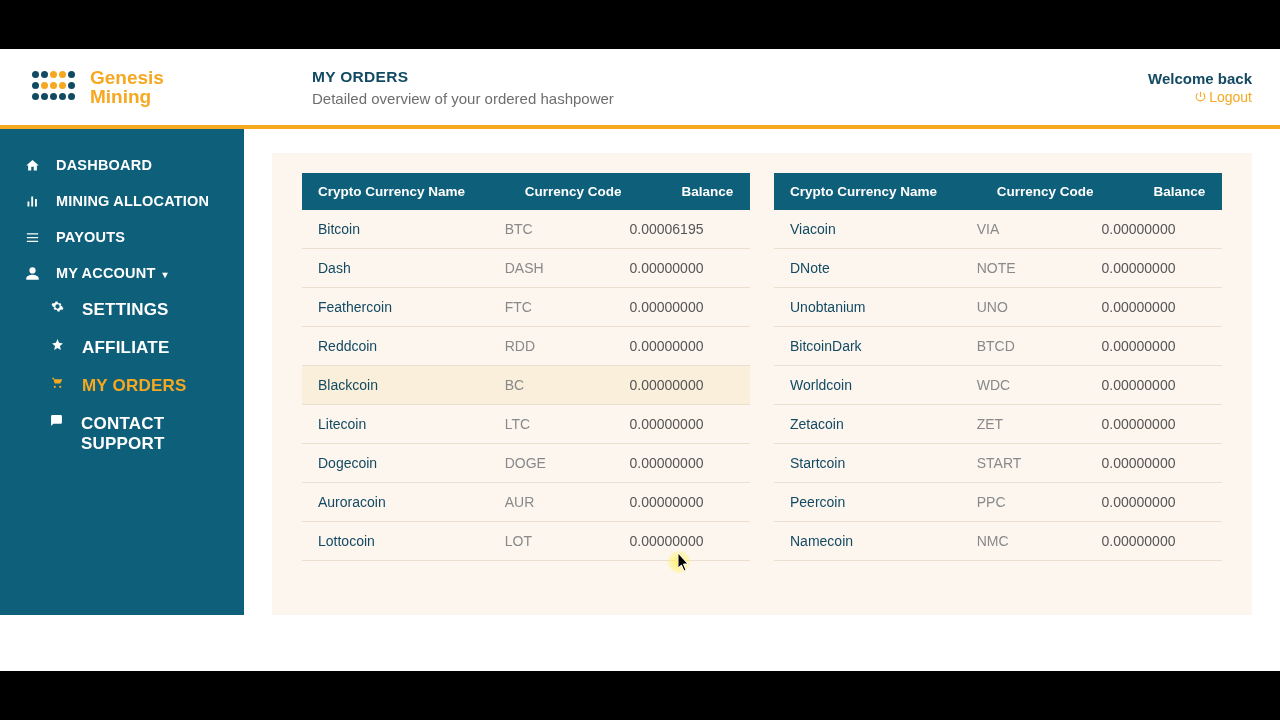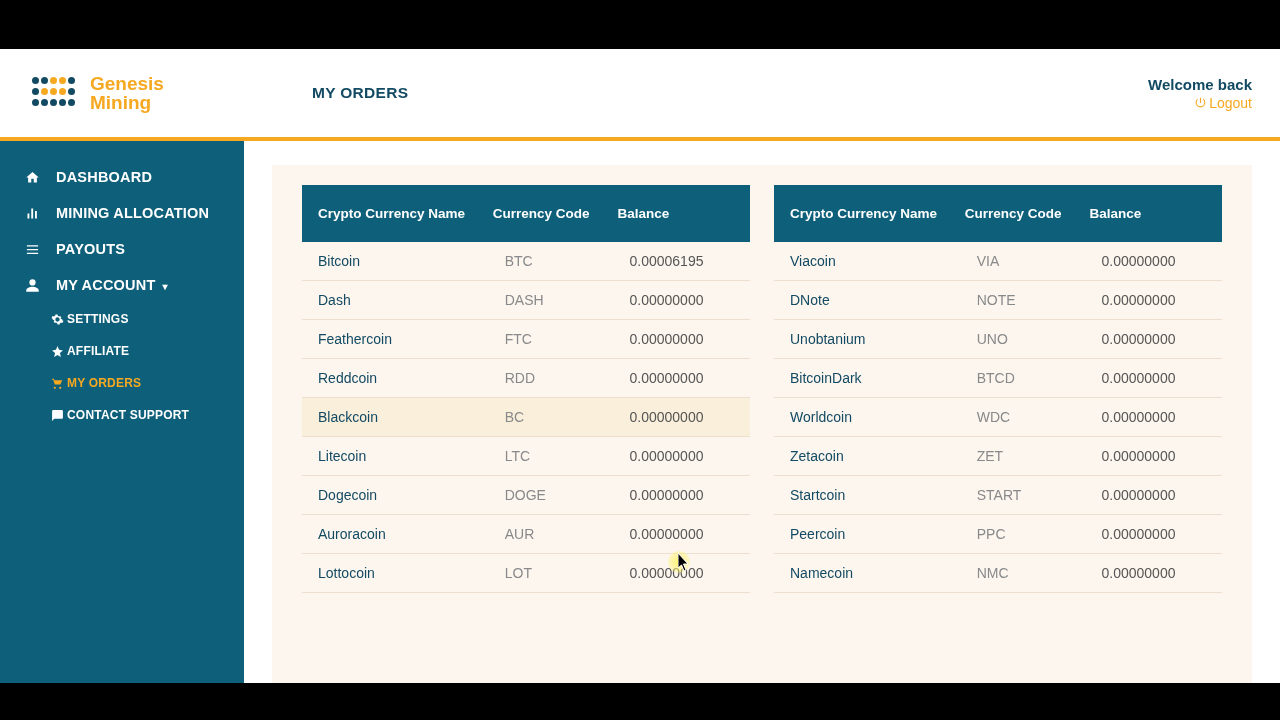--- a/index.html
+++ b/index.html
@@ -1,47 +1,47 @@
 <!DOCTYPE html>
 <html><head>
 <meta charset="utf-8">
 <style>
   * { margin:0; padding:0; box-sizing:border-box; font-family: Arial, Helvetica, sans-serif; }
   body { background:#000; width:1280px; height:720px; overflow:hidden; }
   .viewport { position:absolute; top:49px; left:0; width:1280px; height:622px; background:#fff; }
-  .header { background:#fff; border-bottom:4px solid #f6a821; height:92px; display:flex; align-items:center; padding:0 28px 0 32px; }
+  .header { background:#fff; border-bottom:4px solid #f6a821; height:80px; display:flex; align-items:center; padding:0 28px 0 32px; }
   .logo { display:flex; align-items:center; gap:12px; width:260px; }
   .logo-dots { width:46px; height:32px; position:relative; }
   .logo-dots span { position:absolute; width:7px; height:7px; border-radius:50%; }
   .header-text { flex:1; padding-left:20px; }
   .header-title { font-size:15.5px; font-weight:700; color:#134a63; letter-spacing:0.3px; }
   .header-sub { font-size:15px; color:#6e6e6e; margin-top:4px; }
   .header-right { text-align:right; }
   .welcome { font-size:15px; font-weight:700; color:#134a63; }
   .logout { font-size:14px; color:#f6a821; margin-top:2px; cursor:pointer; }
   .logout svg { width:13px; height:13px; vertical-align:-1px; fill:#f6a821; margin-right:2px; }
-  .body-area { display:flex; height:542px; }
+  .body-area { display:flex; height:486px; }
   .sidebar { width:244px; background:#0e5f7a; color:#fff; padding-top:18px; flex-shrink:0; }
   .nav-item { display:flex; align-items:center; gap:16px; padding:10px 24px; font-size:14.5px; font-weight:700; letter-spacing:0.2px; cursor:pointer; }
   .nav-item .icon { width:16px; display:flex; justify-content:center; }
   .nav-item svg { width:15px; height:15px; fill:#fff; }
-  .sub-item { display:flex; align-items:center; gap:3px; padding:9px 24px 9px 50px; font-size:12px; font-weight:700; letter-spacing:0.2px; cursor:pointer; }
+  .sub-item { display:flex; align-items:flex-start; gap:18px; padding:9px 24px 9px 50px; font-size:17px; font-weight:700; letter-spacing:0.2px; cursor:pointer; }
   .sub-item .icon { width:14px; display:flex; justify-content:center; }
   .sub-item svg { width:13px; height:13px; fill:#fff; }
   .sub-item.active { color:#f6a821; }
   .sub-item.active svg { fill:#f6a821; }
   .caret { font-size:10px; margin-left:4px; }
   .main { flex:1; background:#fff; padding:24px 28px 0 28px; overflow:hidden; }
   .panel { background:#fdf6ee; padding:20px 30px 0 30px; height:520px; }
   .panel-top { padding-left:10px; }
   .panel-minus { display:inline-block; width:12px; height:3px; background:#2b3a4a; margin-bottom:14px; }
   .panel-title { font-size:14.5px; font-weight:700; color:#134a63; letter-spacing:0.3px; margin-bottom:22px; }
   .tables { display:flex; gap:24px; }
   .tbl { flex:1; }
-  .tbl-head { background:#0e5f7a; color:#fff; display:flex; font-size:13.5px; font-weight:700; padding:21px 16px; }
+  .tbl-head { background:#0e5f7a; color:#fff; display:flex; font-size:13.5px; font-weight:700; padding:11px 16px;gap:32px; }
   .col-name { flex:0 0 42%; }
   .col-code { flex:0 0 30%; }
   .col-bal { flex:1; }
   .tbl-row { display:flex; padding:11px 16px; font-size:14px; border-bottom:1px solid #ecdfd0; }
   .tbl-row.hover { background:#faefdb; }
   .cell-name { flex:0 0 42%; color:#134a63; font-weight:500; }
   .cell-code { flex:0 0 30%; color:#88898b;margin-left:12px; }
   .cell-bal { flex:1; color:#555; }
   .logo-text { line-height:1; }
   .logo-text .l1 { color:#f6a821; font-weight:700; font-size:19px; }
@@ -73,20 +73,21 @@
           <span style="left: 27px; top: 22px; background: rgb(19, 74, 99);"></span>
           <span style="left: 36px; top: 22px; background: rgb(19, 74, 99);"></span>
         </div>
       <div class="logo-text">
         <div class="l1">Genesis</div>
         <div class="l2">Mining</div>
       </div>
     </div>
     <div class="header-text">
       <div class="header-title">MY ORDERS</div>
+      <div class="header-sub">Detailed overview of your ordered hashpower</div>
     </div>
     <div class="header-right">
       <div class="welcome">Welcome back</div>
       <div class="logout">
         <svg viewBox="0 0 24 24">
             <path d="M13 3h-2v10h2V3zm4.83 2.17l-1.42 1.42A6.92 6.92 0 0119 12a7 7 0 11-14 0c0-2.05.88-3.9 2.29-5.19L5.87 5.39A8.93 8.93 0 003 12a9 9 0 1018 0 8.93 8.93 0 00-3.17-6.83z"></path>
           </svg><span>Logout</span>
       </div>
     </div>
   </div>

